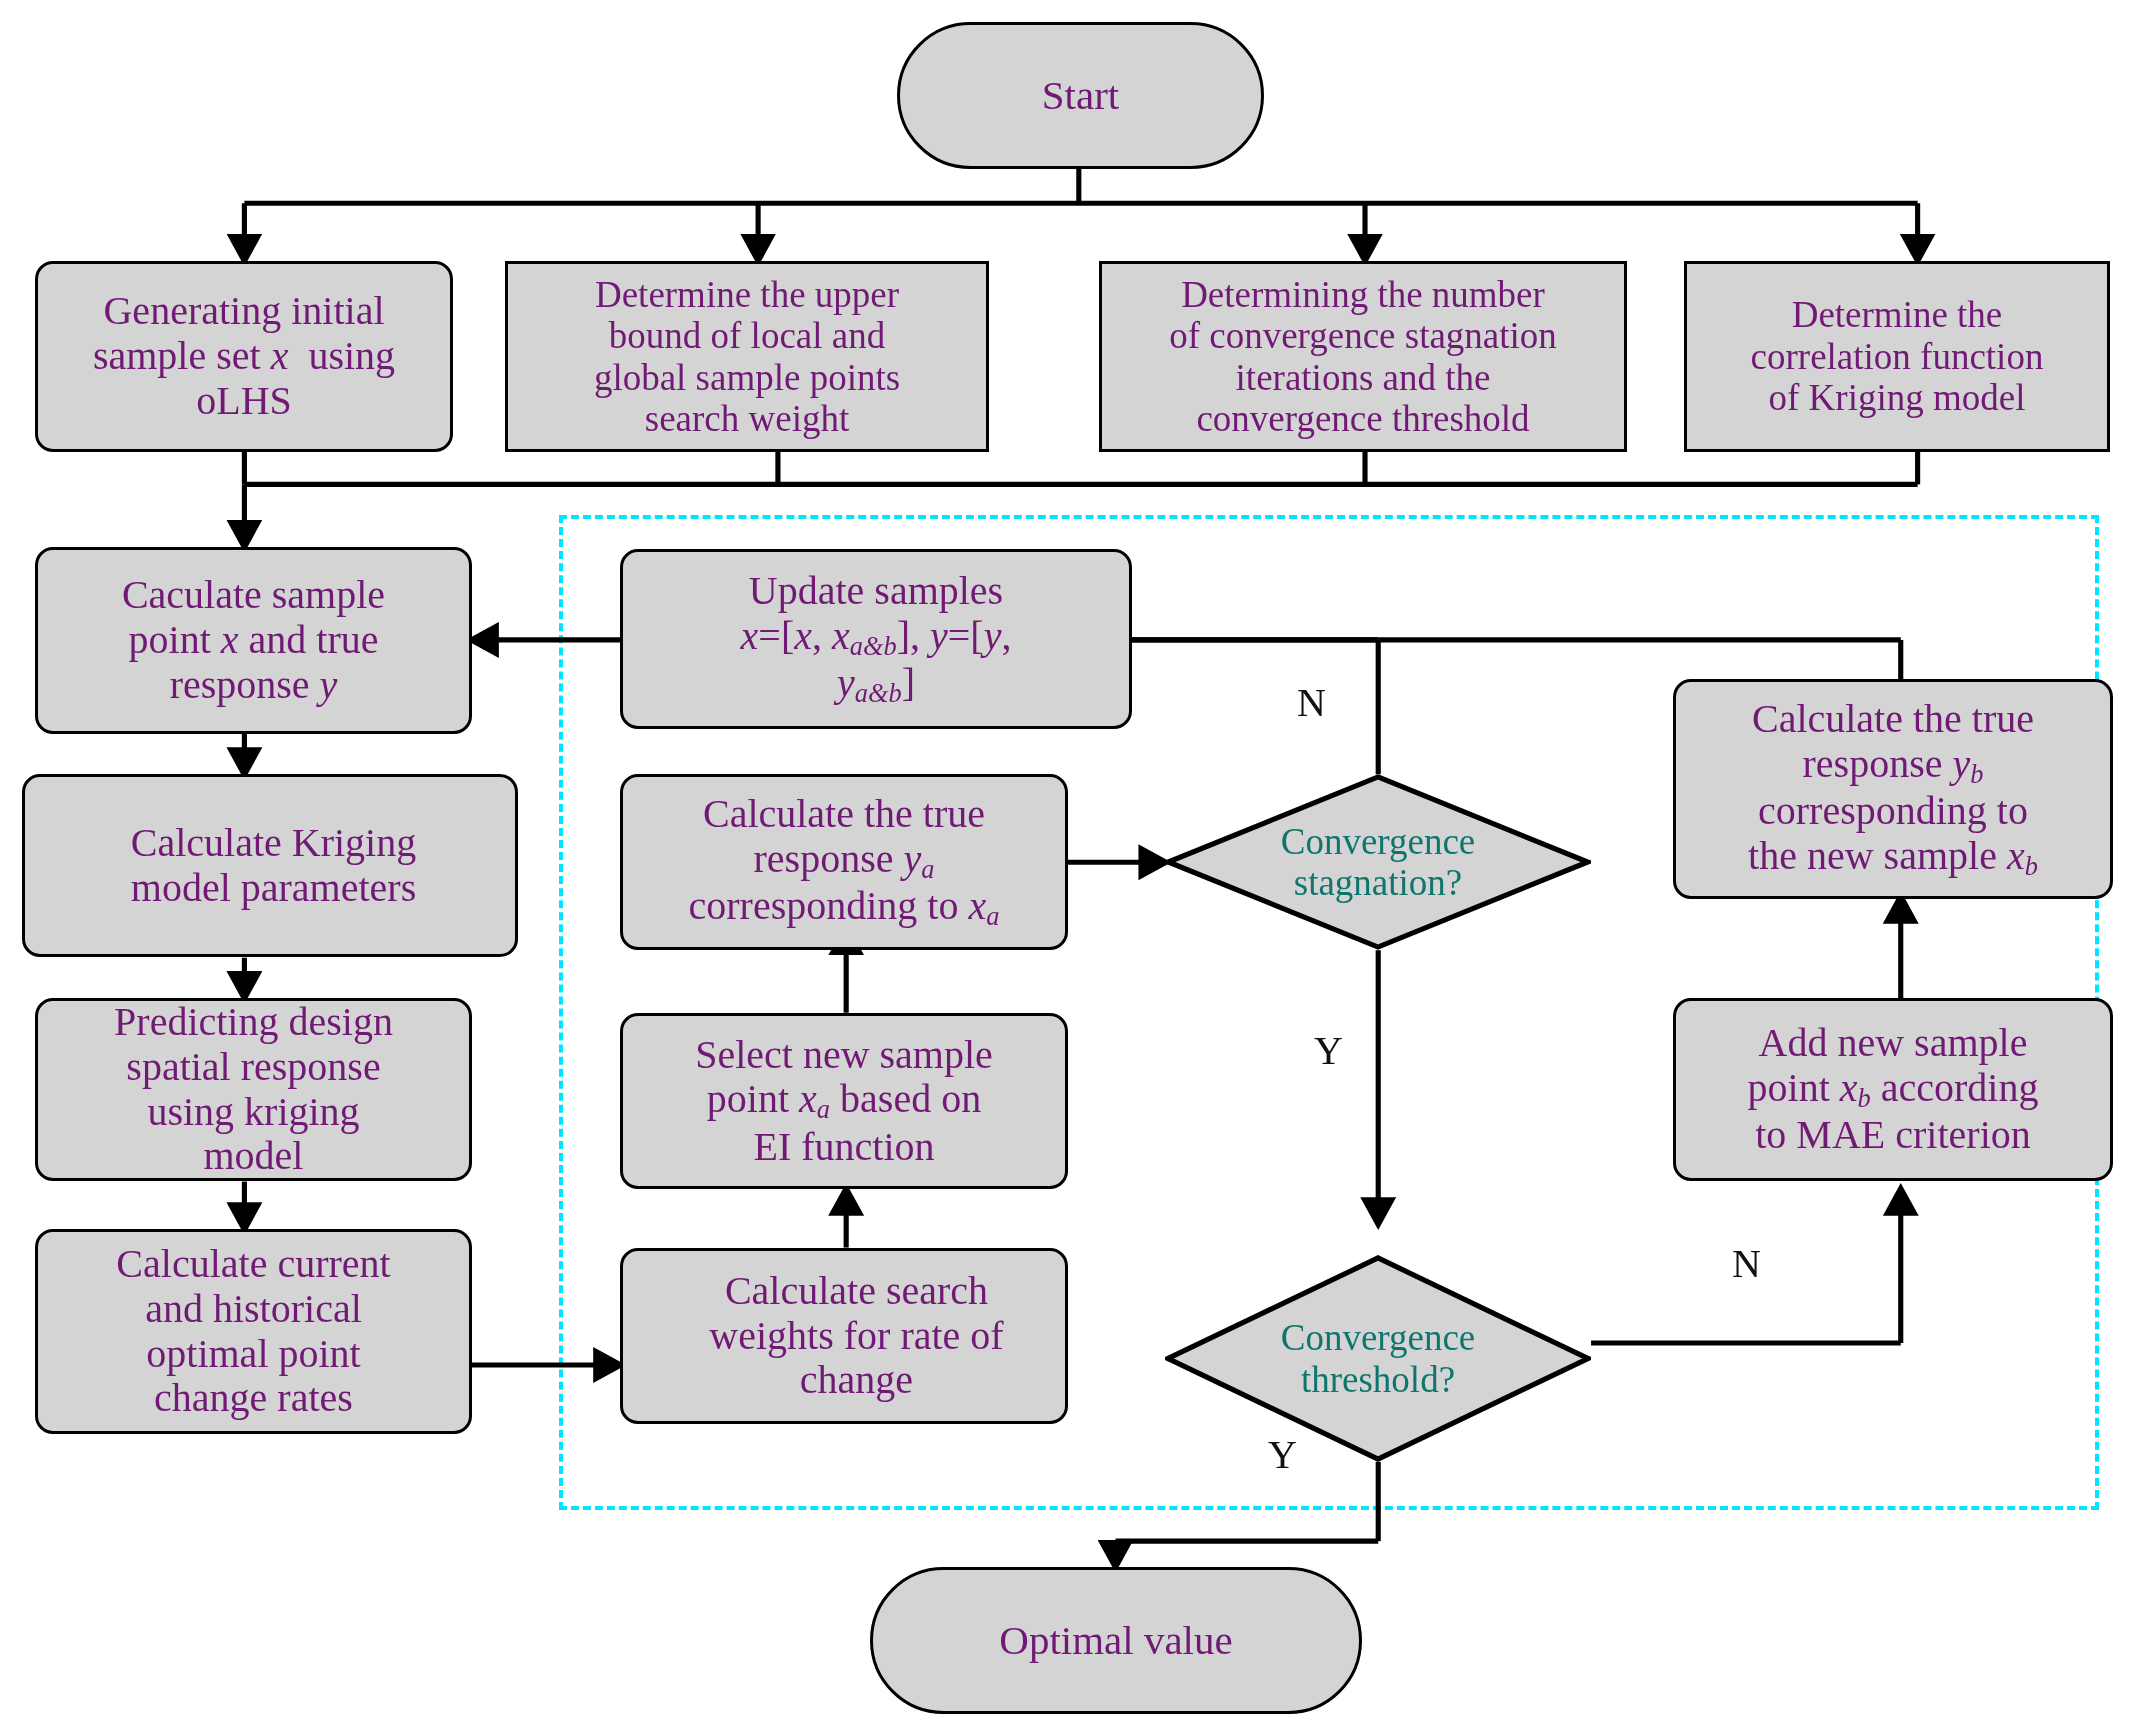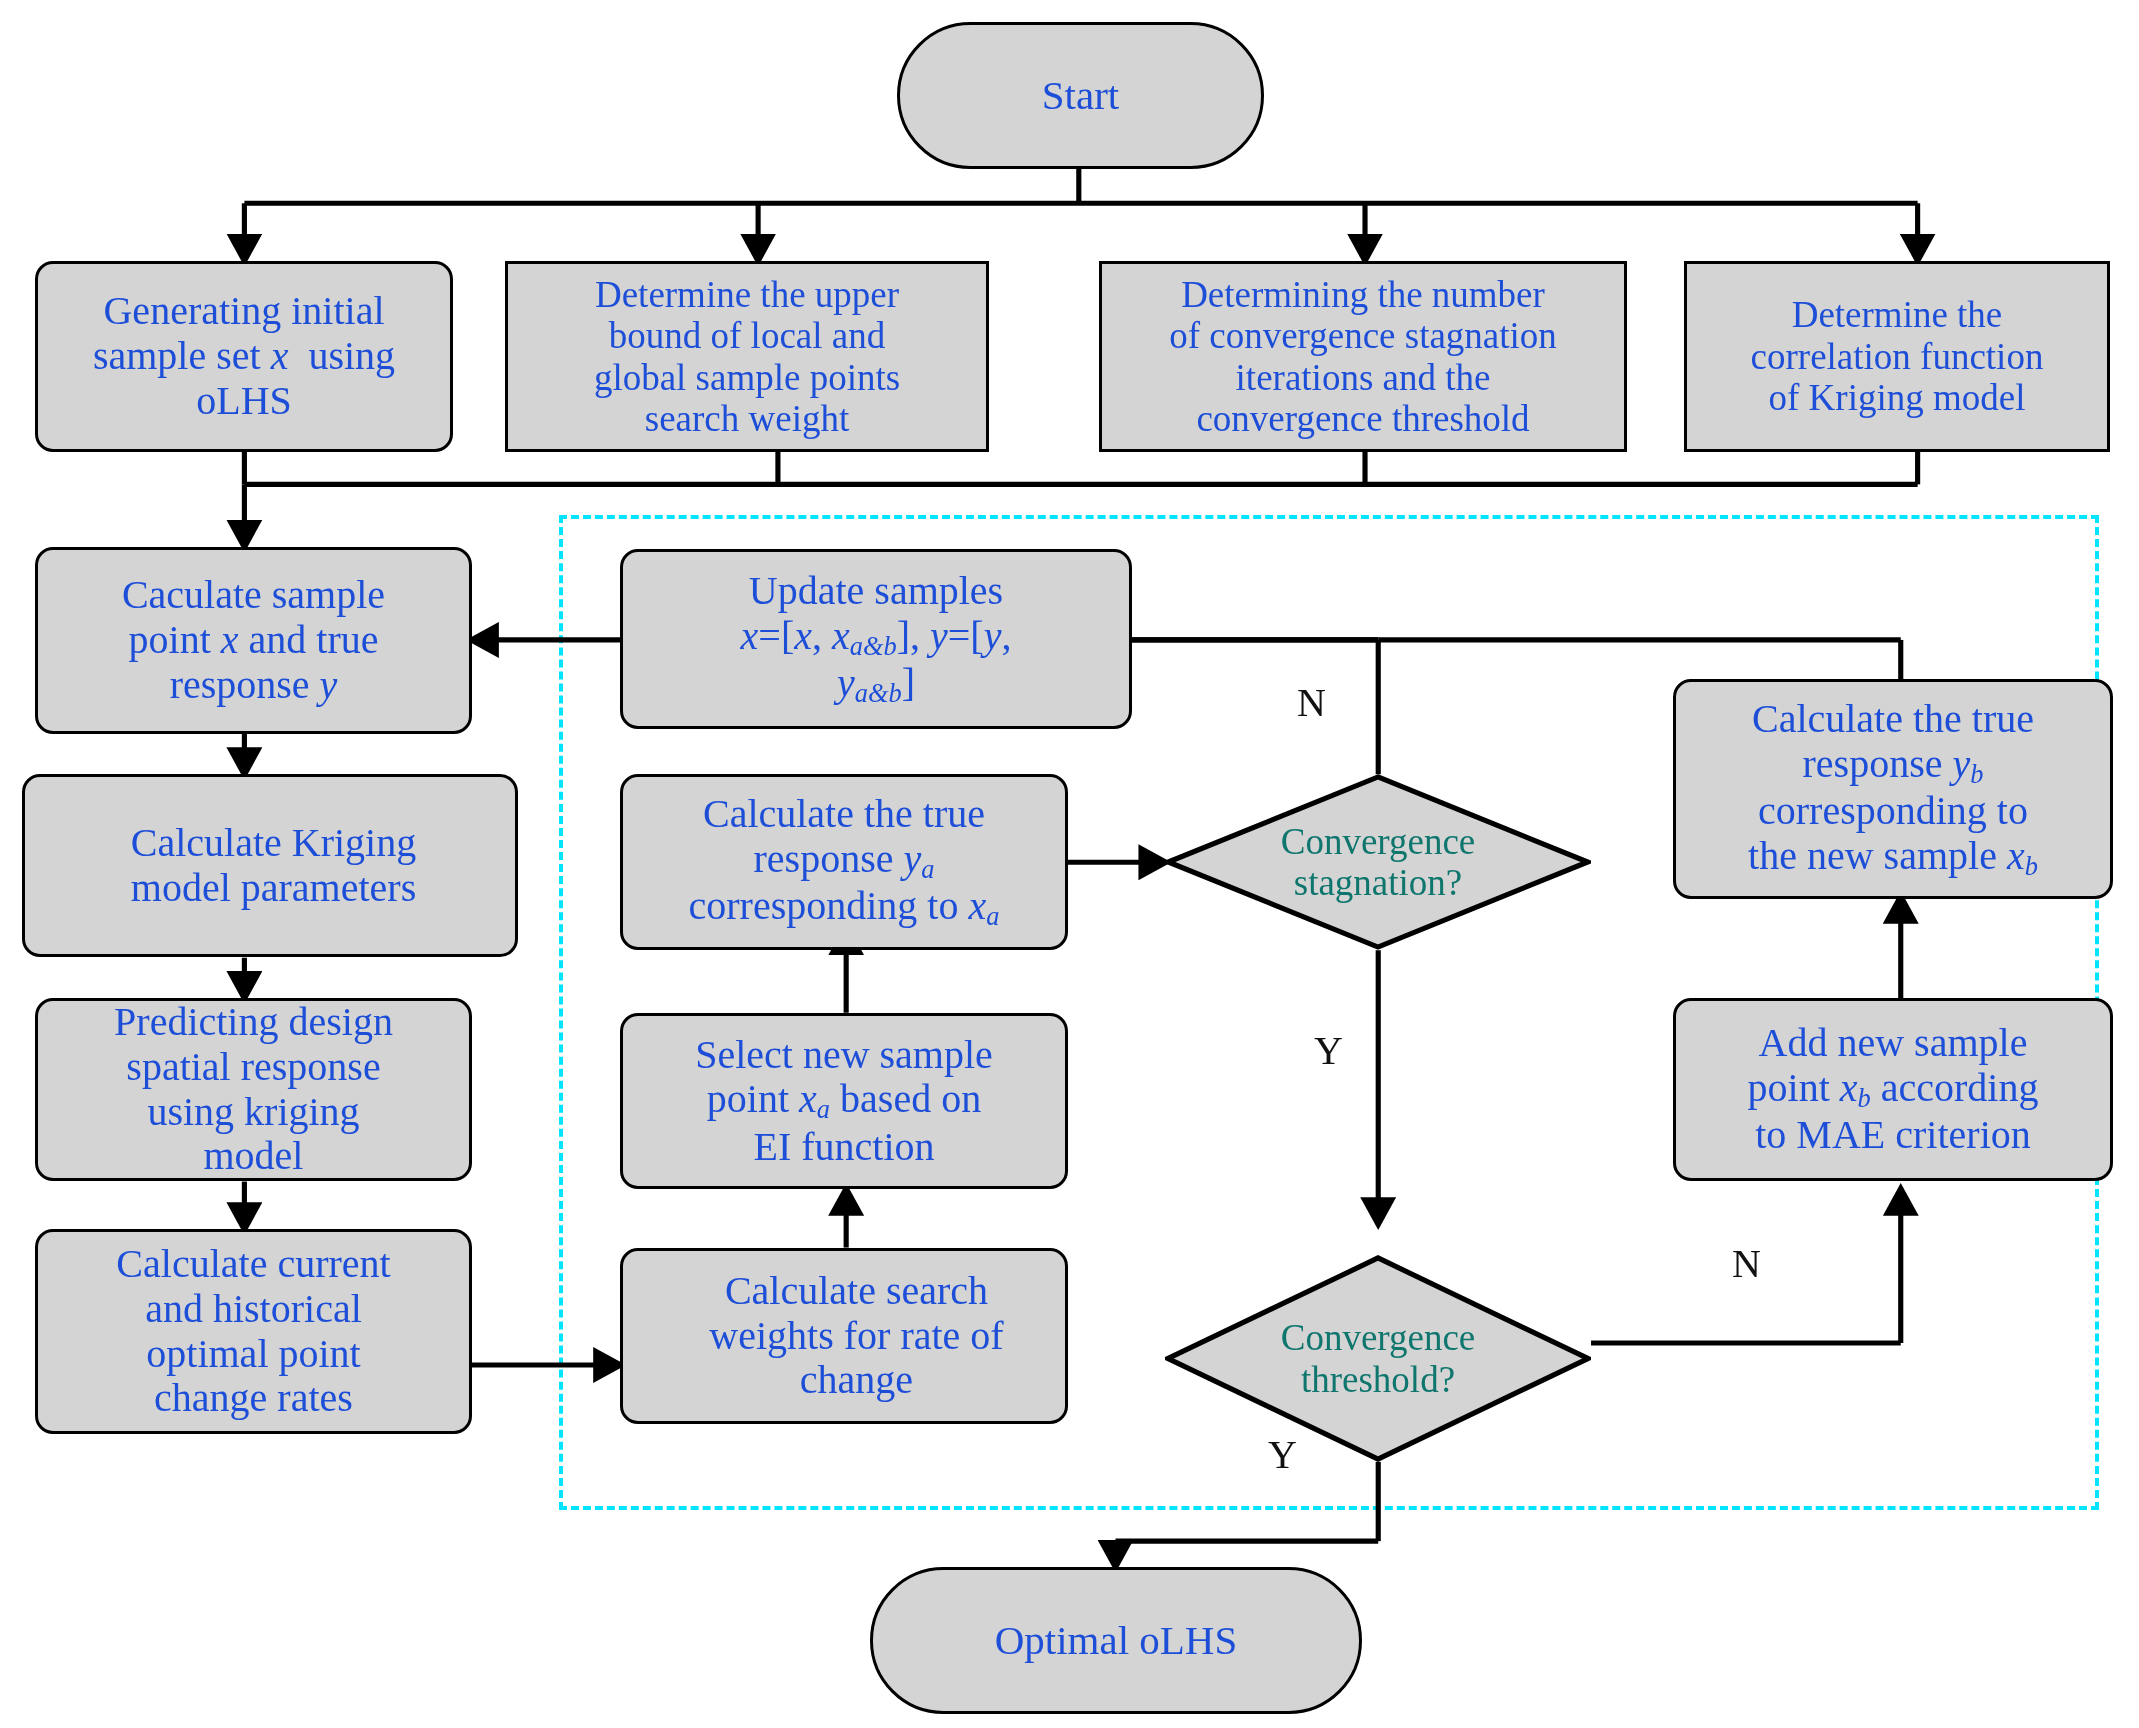--- a/index.html
+++ b/index.html
@@ -18,21 +18,21 @@
   }
   .node {
     position: absolute;
     box-sizing: border-box;
     background: #d4d4d4;
     border: 3.7px solid #000000;
     display: flex;
     align-items: center;
     justify-content: center;
     text-align: center;
-    color: #1d4ed8;
+    color: #701a75;
     line-height: 1.12;
     z-index: 3;
   }
   .node .txt { padding: 0 7.3px; width: 100%; }
   .terminator {
     border-radius: 88px;
     font-size: 41px;
   }
   .process { font-size: 40px; border-radius: 18px; }
   .proc-sm { font-size: 37px; }
@@ -195,21 +195,21 @@
 
   <div class="node process" style="left:1673px; top:679px; width:440px; height:220px;">
     <span class="txt">Calculate the true<br>response <i class="v">y</i><span class="sub">b</span><br>corresponding to<br>the new sample <i class="v">x</i><span class="sub">b</span></span>
   </div>
 
   <div class="node process" style="left:1673px; top:998px; width:440px; height:183px;">
     <span class="txt">Add new sample<br>point <i class="v">x</i><span class="sub">b</span> according<br>to MAE criterion</span>
   </div>
 
   <div class="node terminator" style="left:870px; top:1567px; width:492px; height:147px;">
-    <span class="txt">Optimal oLHS</span>
+    <span class="txt">Optimal value</span>
   </div>
 
   <div class="diamond-wrap" style="left:1165px; top:774px; width:426px; height:176px;">
     <svg width="426" height="176" viewBox="0 0 580 240">
       <polygon points="290,4 576,120 290,236 4,120" fill="#d4d4d4" stroke="#000" stroke-width="7"></polygon>
     </svg>
     <div class="diamond-label">Convergence<br>stagnation?</div>
   </div>
 
   <div class="diamond-wrap" style="left:1165px; top:1255px; width:426px; height:207px;">

